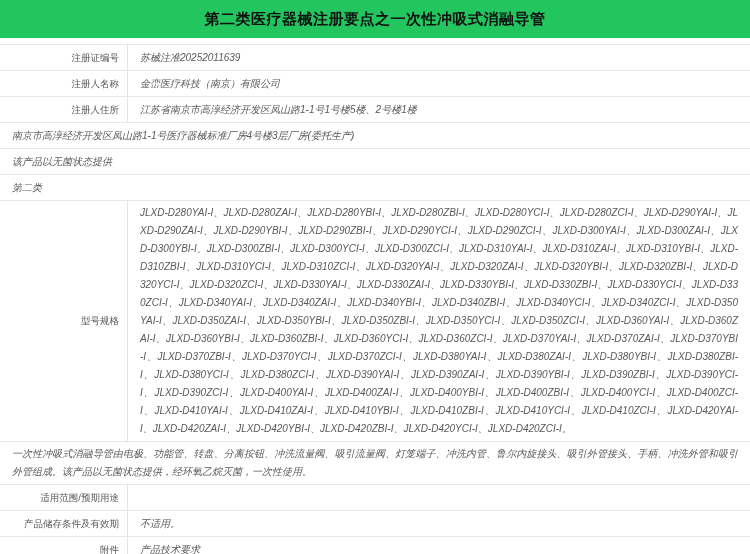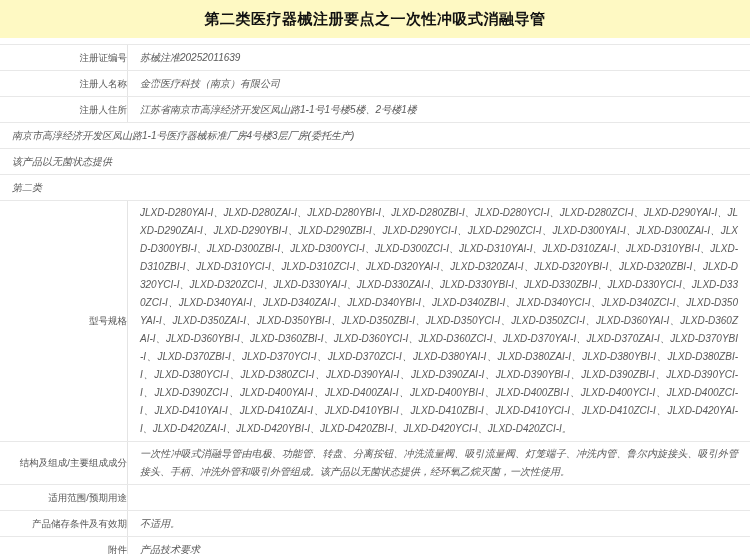--- a/index.html
+++ b/index.html
@@ -3,21 +3,21 @@
 <meta charset="utf-8">
 <style>
   html, body { margin: 0; padding: 0; background: #ffffff; }
   body {
     font-family: "Liberation Sans", "DejaVu Sans", sans-serif;
     color: #595959;
     width: 750px;
   }
   .title-bar {
     height: 38px;
-    background: #fef9c3;
+    background: #22c55e;
     display: flex;
     align-items: center;
     justify-content: center;
     font-size: 15px;
     font-weight: bold;
     color: #111111;
     letter-spacing: 0.5px;
   }
   .doc-table {
     margin-top: 6px;
@@ -26,21 +26,21 @@
   }
   .row {
     display: flex;
     border-bottom: 1px solid #e8e8e8;
     min-height: 25px;
   }
   .cell-label {
     flex: 0 0 128px;
     width: 128px;
     box-sizing: border-box;
-    padding: 3px 0 3px 2px;
+    padding: 3px 8px 3px 2px;
     display: flex;
     align-items: center;
     justify-content: flex-end;
     text-align: right;
     color: #555555;
     font-size: 9.5px;
     line-height: 14px;
     border-right: 1px solid #e4e4e4;
   }
   .cell-value {
@@ -118,23 +118,20 @@
   <div class="row">
     <div class="cell-label">
       <span>型号规格</span>
     </div>
     <div class="cell-value">
       <span>JLXD-D280YAI-I、JLXD-D280ZAI-I、JLXD-D280YBI-I、JLXD-D280ZBI-I、JLXD-D280YCI-I、JLXD-D280ZCI-I、JLXD-D290YAI-I、JLXD-D290ZAI-I、JLXD-D290YBI-I、JLXD-D290ZBI-I、JLXD-D290YCI-I、JLXD-D290ZCI-I、JLXD-D300YAI-I、JLXD-D300ZAI-I、JLXD-D300YBI-I、JLXD-D300ZBI-I、JLXD-D300YCI-I、JLXD-D300ZCI-I、JLXD-D310YAI-I、JLXD-D310ZAI-I、JLXD-D310YBI-I、JLXD-D310ZBI-I、JLXD-D310YCI-I、JLXD-D310ZCI-I、JLXD-D320YAI-I、JLXD-D320ZAI-I、JLXD-D320YBI-I、JLXD-D320ZBI-I、JLXD-D320YCI-I、JLXD-D320ZCI-I、JLXD-D330YAI-I、JLXD-D330ZAI-I、JLXD-D330YBI-I、JLXD-D330ZBI-I、JLXD-D330YCI-I、JLXD-D330ZCI-I、JLXD-D340YAI-I、JLXD-D340ZAI-I、JLXD-D340YBI-I、JLXD-D340ZBI-I、JLXD-D340YCI-I、JLXD-D340ZCI-I、JLXD-D350YAI-I、JLXD-D350ZAI-I、JLXD-D350YBI-I、JLXD-D350ZBI-I、JLXD-D350YCI-I、JLXD-D350ZCI-I、JLXD-D360YAI-I、JLXD-D360ZAI-I、JLXD-D360YBI-I、JLXD-D360ZBI-I、JLXD-D360YCI-I、JLXD-D360ZCI-I、JLXD-D370YAI-I、JLXD-D370ZAI-I、JLXD-D370YBI-I、JLXD-D370ZBI-I、JLXD-D370YCI-I、JLXD-D370ZCI-I、JLXD-D380YAI-I、JLXD-D380ZAI-I、JLXD-D380YBI-I、JLXD-D380ZBI-I、JLXD-D380YCI-I、JLXD-D380ZCI-I、JLXD-D390YAI-I、JLXD-D390ZAI-I、JLXD-D390YBI-I、JLXD-D390ZBI-I、JLXD-D390YCI-I、JLXD-D390ZCI-I、JLXD-D400YAI-I、JLXD-D400ZAI-I、JLXD-D400YBI-I、JLXD-D400ZBI-I、JLXD-D400YCI-I、JLXD-D400ZCI-I、JLXD-D410YAI-I、JLXD-D410ZAI-I、JLXD-D410YBI-I、JLXD-D410ZBI-I、JLXD-D410YCI-I、JLXD-D410ZCI-I、JLXD-D420YAI-I、JLXD-D420ZAI-I、JLXD-D420YBI-I、JLXD-D420ZBI-I、JLXD-D420YCI-I、JLXD-D420ZCI-I。</span>
     </div>
   </div>
 
   <div class="row">
-    <div class="cell-label">
-      <span>结构及组成/主要组成成分</span>
-    </div>
     <div class="cell-value">
       <span>一次性冲吸式消融导管由电极、功能管、转盘、分离按钮、冲洗流量阀、吸引流量阀、灯笼端子、冲洗内管、鲁尔内旋接头、吸引外管接头、手柄、冲洗外管和吸引外管组成。该产品以无菌状态提供，经环氧乙烷灭菌，一次性使用。</span>
     </div>
   </div>
 
   <div class="row">
     <div class="cell-label">
       <span>适用范围/预期用途</span>
     </div>
   </div>

